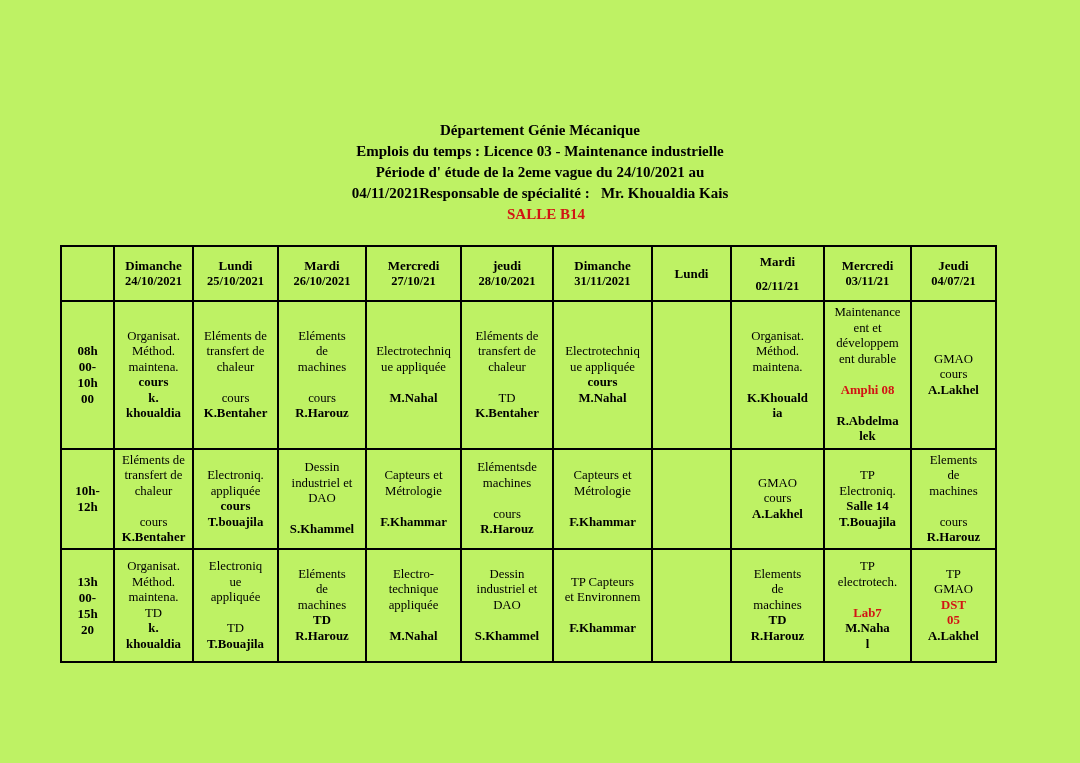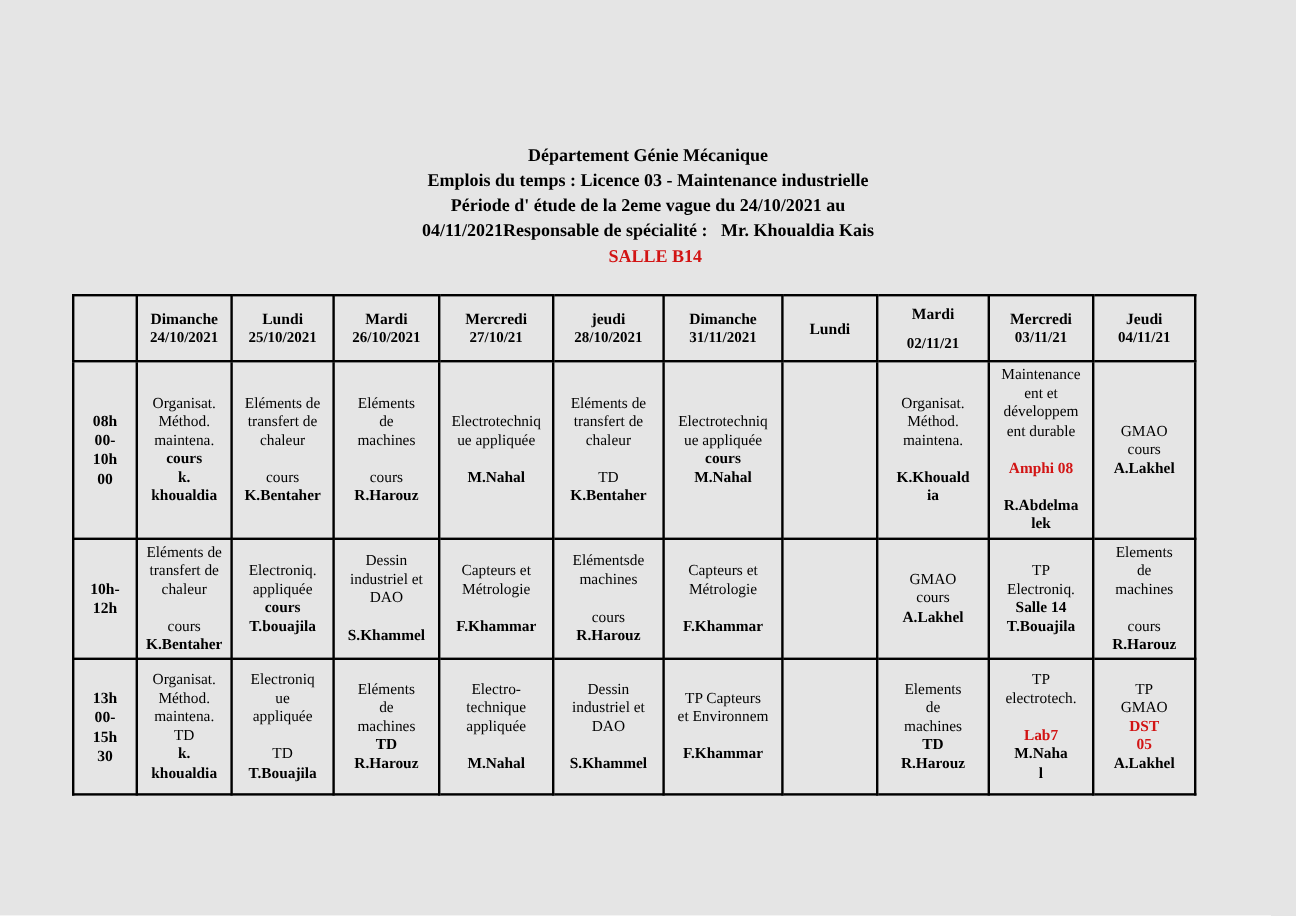--- a/index.html
+++ b/index.html
@@ -1,17 +1,17 @@
 <!DOCTYPE html>
 <html><head>
 <meta charset="utf-8">
 <style>
   html,body{margin:0;padding:0;background:#ffffff;}
   body{width:1080px;height:763px;font-family:"Liberation Serif", serif;color:#000;}
-  .doc{position:relative;width:1080px;height:763px;background:#e5e5e5;overflow:hidden;}
+  .doc{position:relative;width:1080px;height:763px;background:#bef264;overflow:hidden;}
 
   .title-block{position:absolute;top:120px;left:0;width:1080px;text-align:center;}
   .title-line{font-weight:bold;font-size:15px;line-height:21px;white-space:pre;}
   .salle-line{font-weight:bold;font-size:15px;line-height:21px;color:#d21414;padding-left:12px;}
 
   table.timetable{position:absolute;left:60px;top:245px;border-collapse:collapse;table-layout:fixed;}
   table.timetable th, table.timetable td{
     border:2px solid #000;padding:1px 2px;text-align:center;vertical-align:middle;
     overflow:hidden;
   }
@@ -85,21 +85,21 @@
             <div class="day">Mardi</div>
             <div class="gap"></div>
             <div class="date">02/11/21</div>
           </th>
           <th>
             <div class="day">Mercredi</div>
             <div class="date">03/11/21</div>
           </th>
           <th>
             <div class="day">Jeudi</div>
-            <div class="date">04/11/21</div>
+            <div class="date">04/07/21</div>
           </th>
         </tr>
       </thead>
     <tbody>
         <tr style="height: 148px;">
           <td class="time-cell">
             <div>08h</div>
             <div>00-</div>
             <div>10h</div>
             <div>00</div>
@@ -238,21 +238,21 @@
             <div class="ln">&nbsp;</div>
             <div class="ln">cours</div>
             <div class="ln b">R.Harouz</div>
           </td>
         </tr>
         <tr style="height: 113px;">
           <td class="time-cell">
             <div>13h</div>
             <div>00-</div>
             <div>15h</div>
-            <div>30</div>
+            <div>20</div>
           </td>
           <td class="slot">
             <div class="ln">Organisat.</div>
             <div class="ln">Méthod.</div>
             <div class="ln">maintena.</div>
             <div class="ln">TD</div>
             <div class="ln b">k.</div>
             <div class="ln b">khoualdia</div>
           </td>
           <td class="slot">

